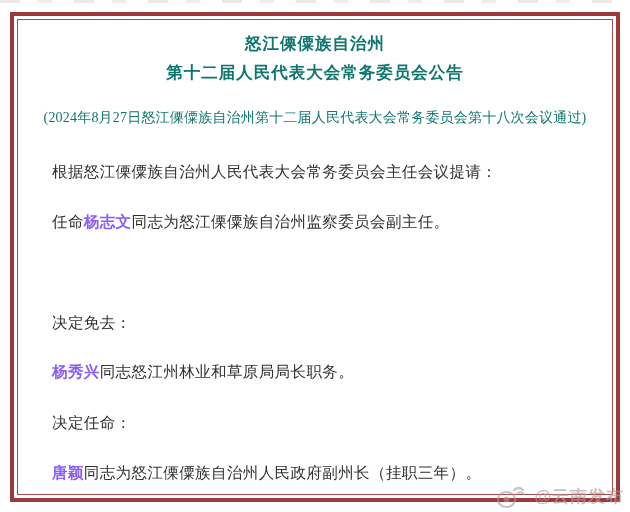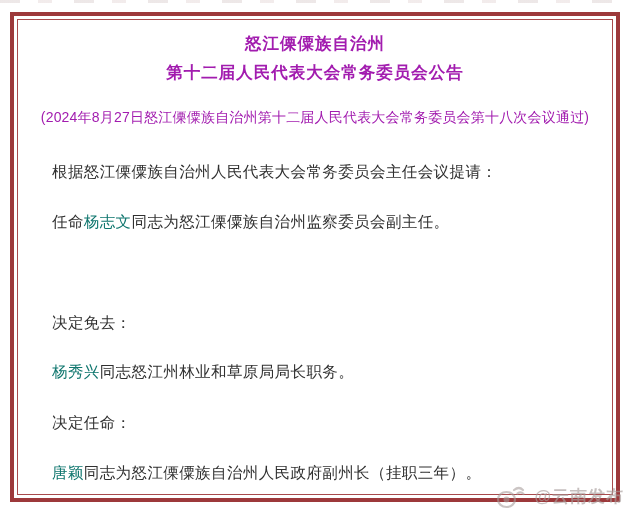--- a/index.html
+++ b/index.html
@@ -20,30 +20,30 @@
   .outer-frame{
     position:absolute;left:10px;top:12px;width:610px;height:490px;
     box-sizing:border-box;border:4px solid #9d393b;
   }
   .inner-frame{
     position:absolute;left:17px;top:19px;width:596px;height:476px;
     box-sizing:border-box;border:1.5px solid #a84a4c;
   }
   .line{position:absolute;left:20px;right:20px;white-space:nowrap;}
   .center{text-align:center;}
-  .red{color:#a21caf;}
+  .red{color:#0f766e;font-family:Liberation Serif, serif;}
   .hdr-org   {top:33px;font-size:16.5px;font-weight:bold;letter-spacing:1px;}
   .hdr-title {top:62px;font-size:16.5px;font-weight:bold;letter-spacing:1px;}
   .hdr-num   {top:87px;font-size:16px;font-weight:bold;letter-spacing:.5px;}
   .hdr-note  {top:109px;font-size:14px;letter-spacing:.2px;}
   .body-line{
     position:absolute;left:52px;right:30px;
     font-size:15.5px;color:#303030;letter-spacing:.4px;white-space:nowrap;
   }
-  .body-line b{font-weight:normal;color:#0f766e;}
+  .body-line b{font-weight:bold;color:#8b5cf6;}
   .p0{top:162px}.p1{top:212px}.p2{top:262px}.p3{top:313px}
   .p4{top:362px}.p5{top:413px}.p6{top:463px}
   .watermark{
     position:absolute;right:6px;bottom:3px;
     display:flex;align-items:center;gap:9px;
     color:rgba(168,157,155,0.65);
     font-size:17px;font-weight:bold;letter-spacing:1px;
     z-index:5;
   }
   .watermark svg{display:block;opacity:.9;}

